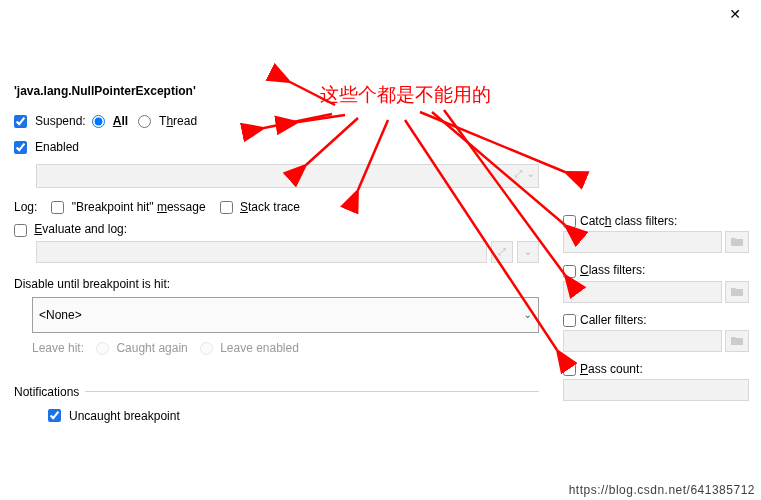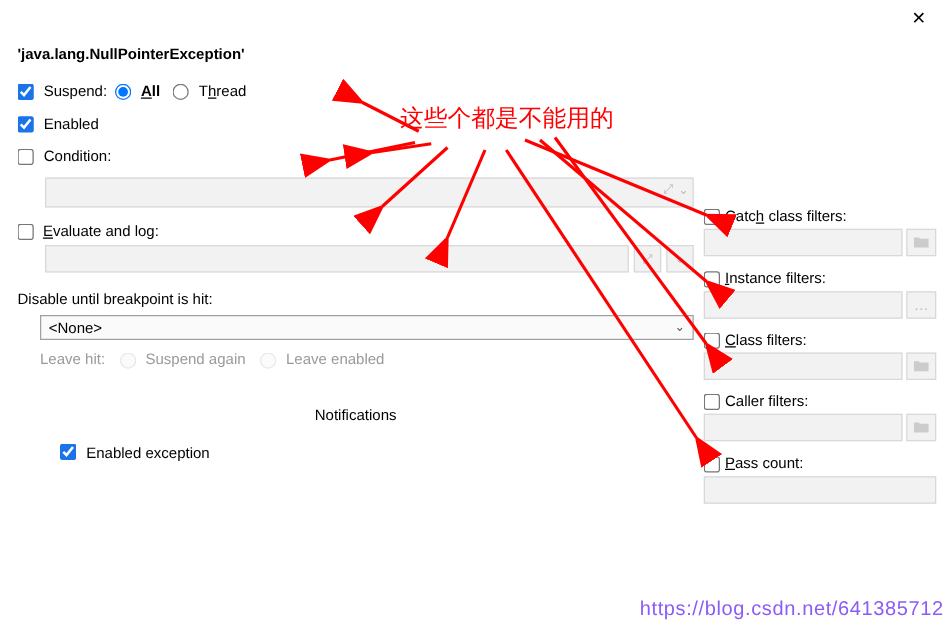--- a/index.html
+++ b/index.html
@@ -17,21 +17,22 @@
   .close-btn {
     position: absolute;
     top: 2px; right: 8px;
     font-size: 14px;
     padding: 4px 12px;
     cursor: pointer;
   }
   .content {
     padding: 36px 12px 8px 14px;
     display: flex;
-    gap: 8px;
+    gap: 24px;
+    margin-top: 48px;
   }
   .left-col { flex: 1; min-width: 0; }
   .right-col { width: 186px; padding-top: 130px; }
   .title { font-weight: bold; margin-bottom: 14px; }
   .row { display: flex; align-items: center; margin-bottom: 8px; min-height: 18px; }
   .row label { display: flex; align-items: center; gap: 4px; }
   input[type=checkbox], input[type=radio] {
     width: 13px; height: 13px; margin: 0 4px 0 0; vertical-align: middle;
   }
   input[type=checkbox].blue { accent-color: #1a73e8; }
@@ -65,21 +66,21 @@
     width: 22px; height: 22px;
     border: 1px solid #d8d8d8; background: #f2f2f2;
     display: flex; align-items: center; justify-content: center;
     color: #bbb; font-size: 10px;
   }
   .disable-until { margin-bottom: 6px; }
   .select-box {
     margin: 0 0 8px 18px;
     border: 1px solid #a0a0a0;
     background: #fafafa;
-    height: 20px;
+    height: 36px;
     display: flex; align-items: center;
     padding: 0 6px;
     justify-content: space-between;
     width: calc(100% - 18px);
   }
   .select-box .chev { color: #555; font-size: 10px; }
   .after-hit { margin-left: 18px; display: flex; align-items: center; gap: 12px; color: #9a9a9a; margin-bottom: 20px; }
   .after-hit input[type=radio] { opacity: 0.5; }
   .right-item { margin-bottom: 10px; }
   .right-item .lbl-row { display: flex; align-items: center; margin-bottom: 3px; }
@@ -87,31 +88,30 @@
   .right-item .inp-row .disabled-input { flex: 1; height: 22px; }
   .side-btn {
     width: 24px; height: 22px;
     border: 1px solid #d8d8d8; background: #f2f2f2;
     display: flex; align-items: center; justify-content: center;
     color: #bbb;
   }
   .divider-row {
     display: flex; align-items: center; gap: 6px;
     margin-top: 30px;
-    flex-direction: column;
   }
   .divider-row .line { flex: 1; height: 1px; background: #d0d0d0; }
   .notif-group { padding: 8px 0 0 34px; }
   .notif-group .row { margin-bottom: 4px; }
 
   .watermark {
     position: absolute;
     bottom: 3px; right: 6px;
-    color: #8b5cf6;
-    font-size: 16px;
+    color: #404040;
+    font-size: 12px;
     letter-spacing: 0.5px;
   }
 
   
   .anno-layer {
     position: absolute;
     left: 0; top: 0; width: 761px; height: 352px;
     pointer-events: none;
   }
   .anno-text {
@@ -150,34 +150,39 @@
       </div>
     </div>
 
     <div class="row">
       <label>
         <input type="checkbox" class="blue" checked="" style="">
         <span>Enabled</span>
       </label>
     </div>
 
-    <div class="row">
-      <label>
-        <input type="checkbox" style="">
-        <span>Condition:</span>
-      </label>
-    </div>
     <div class="cond-input">
       <div class="disabled-input"></div>
       <div class="expand-icons">
         <span>⤢</span>
         <span>⌄</span>
       </div>
     </div>
 
+    <div class="log-row">
+      <span>Log:</span>
+      <label>
+        <input type="checkbox" style="">
+        <span>"Breakpoint hit" <u class="mn">m</u>essage</span>
+      </label>
+      <label>
+        <input type="checkbox" style="">
+        <span><u class="mn">S</u>tack trace</span>
+      </label>
+    </div>
 
     <div class="eval-row">
       <label>
         <input type="checkbox" style="">
         <span><u class="mn">E</u>valuate and log:</span>
       </label>
     </div>
     <div class="eval-input">
       <div class="disabled-input"></div>
       <div class="mini-btns">
@@ -188,37 +193,37 @@
 
     <div class="disable-until">Disable until breakpoint is hit:</div>
     <div class="select-box">
       <span>&lt;None&gt;</span>
       <span class="chev">⌄</span>
     </div>
     <div class="after-hit">
       <span>Leave hit:</span>
       <label>
         <input type="radio" disabled="" style="">
-        <span>Suspend again</span>
+        <span>Caught again</span>
       </label>
       <label>
         <input type="radio" disabled="" style="">
         <span>Leave enabled</span>
       </label>
     </div>
 
     <div class="divider-row">
       <span>Notifications</span>
       <div class="line"></div>
     </div>
     <div class="notif-group">
       <div class="row">
         <label>
           <input type="checkbox" class="blue" checked="" style="">
-          <span>Enabled exception</span>
+          <span>Uncaught breakpoint</span>
         </label>
       </div>
     </div>
   </div>
 
   <div class="right-col">
     <div class="right-item">
       <div class="lbl-row">
         <label>
           <input type="checkbox" style=""><span>Catc<u class="mn">h</u> class filters:</span>
@@ -227,31 +232,20 @@
       <div class="inp-row">
         <div class="disabled-input"></div>
         <div class="side-btn">
             <svg width="12" height="10" viewBox="0 0 12 10">
               <path d="M0 1h4l1 1h7v7H0z" fill="#ccc"></path>
             </svg>
           </div>
       </div>
     </div>
 
-    <div class="right-item">
-      <div class="lbl-row">
-        <label>
-          <input type="checkbox" style=""><span><u class="mn">I</u>nstance filters:</span>
-        </label>
-      </div>
-      <div class="inp-row">
-        <div class="disabled-input"></div>
-        <div class="side-btn">…</div>
-      </div>
-    </div>
 
     <div class="right-item">
       <div class="lbl-row">
         <label>
           <input type="checkbox" style=""><span><u class="mn">C</u>lass filters:</span>
         </label>
       </div>
       <div class="inp-row">
         <div class="disabled-input"></div>
         <div class="side-btn">

